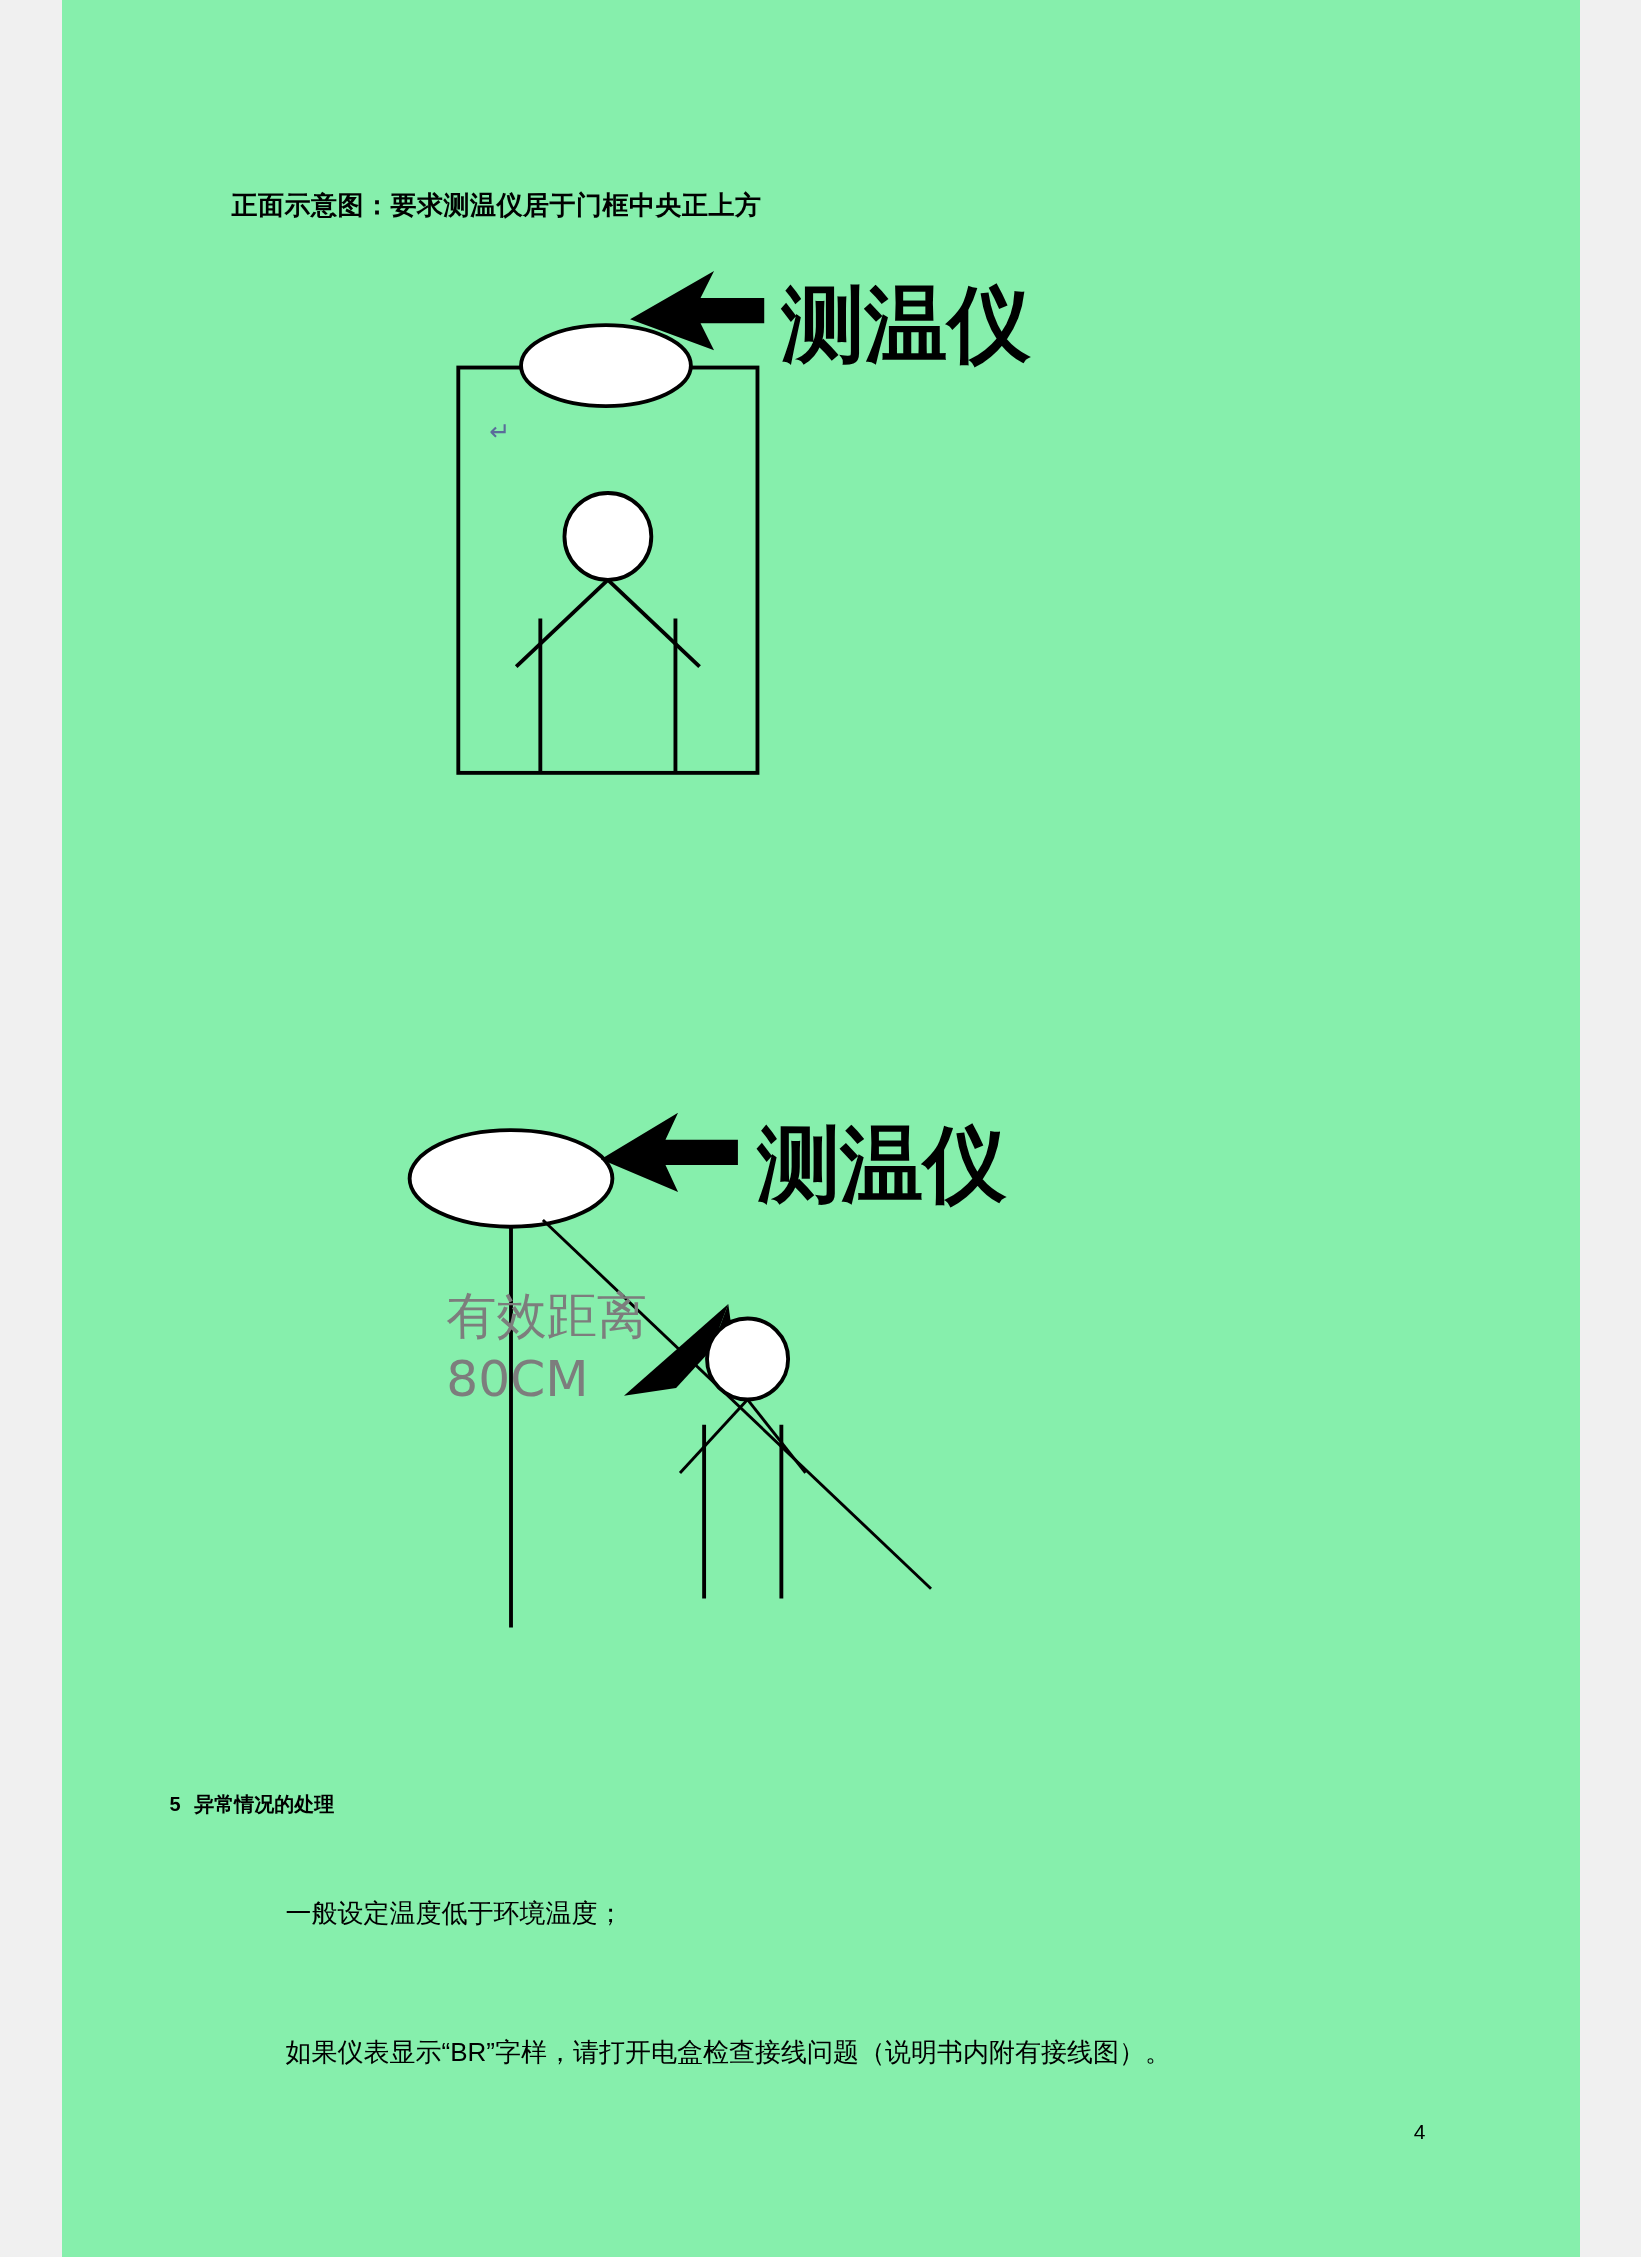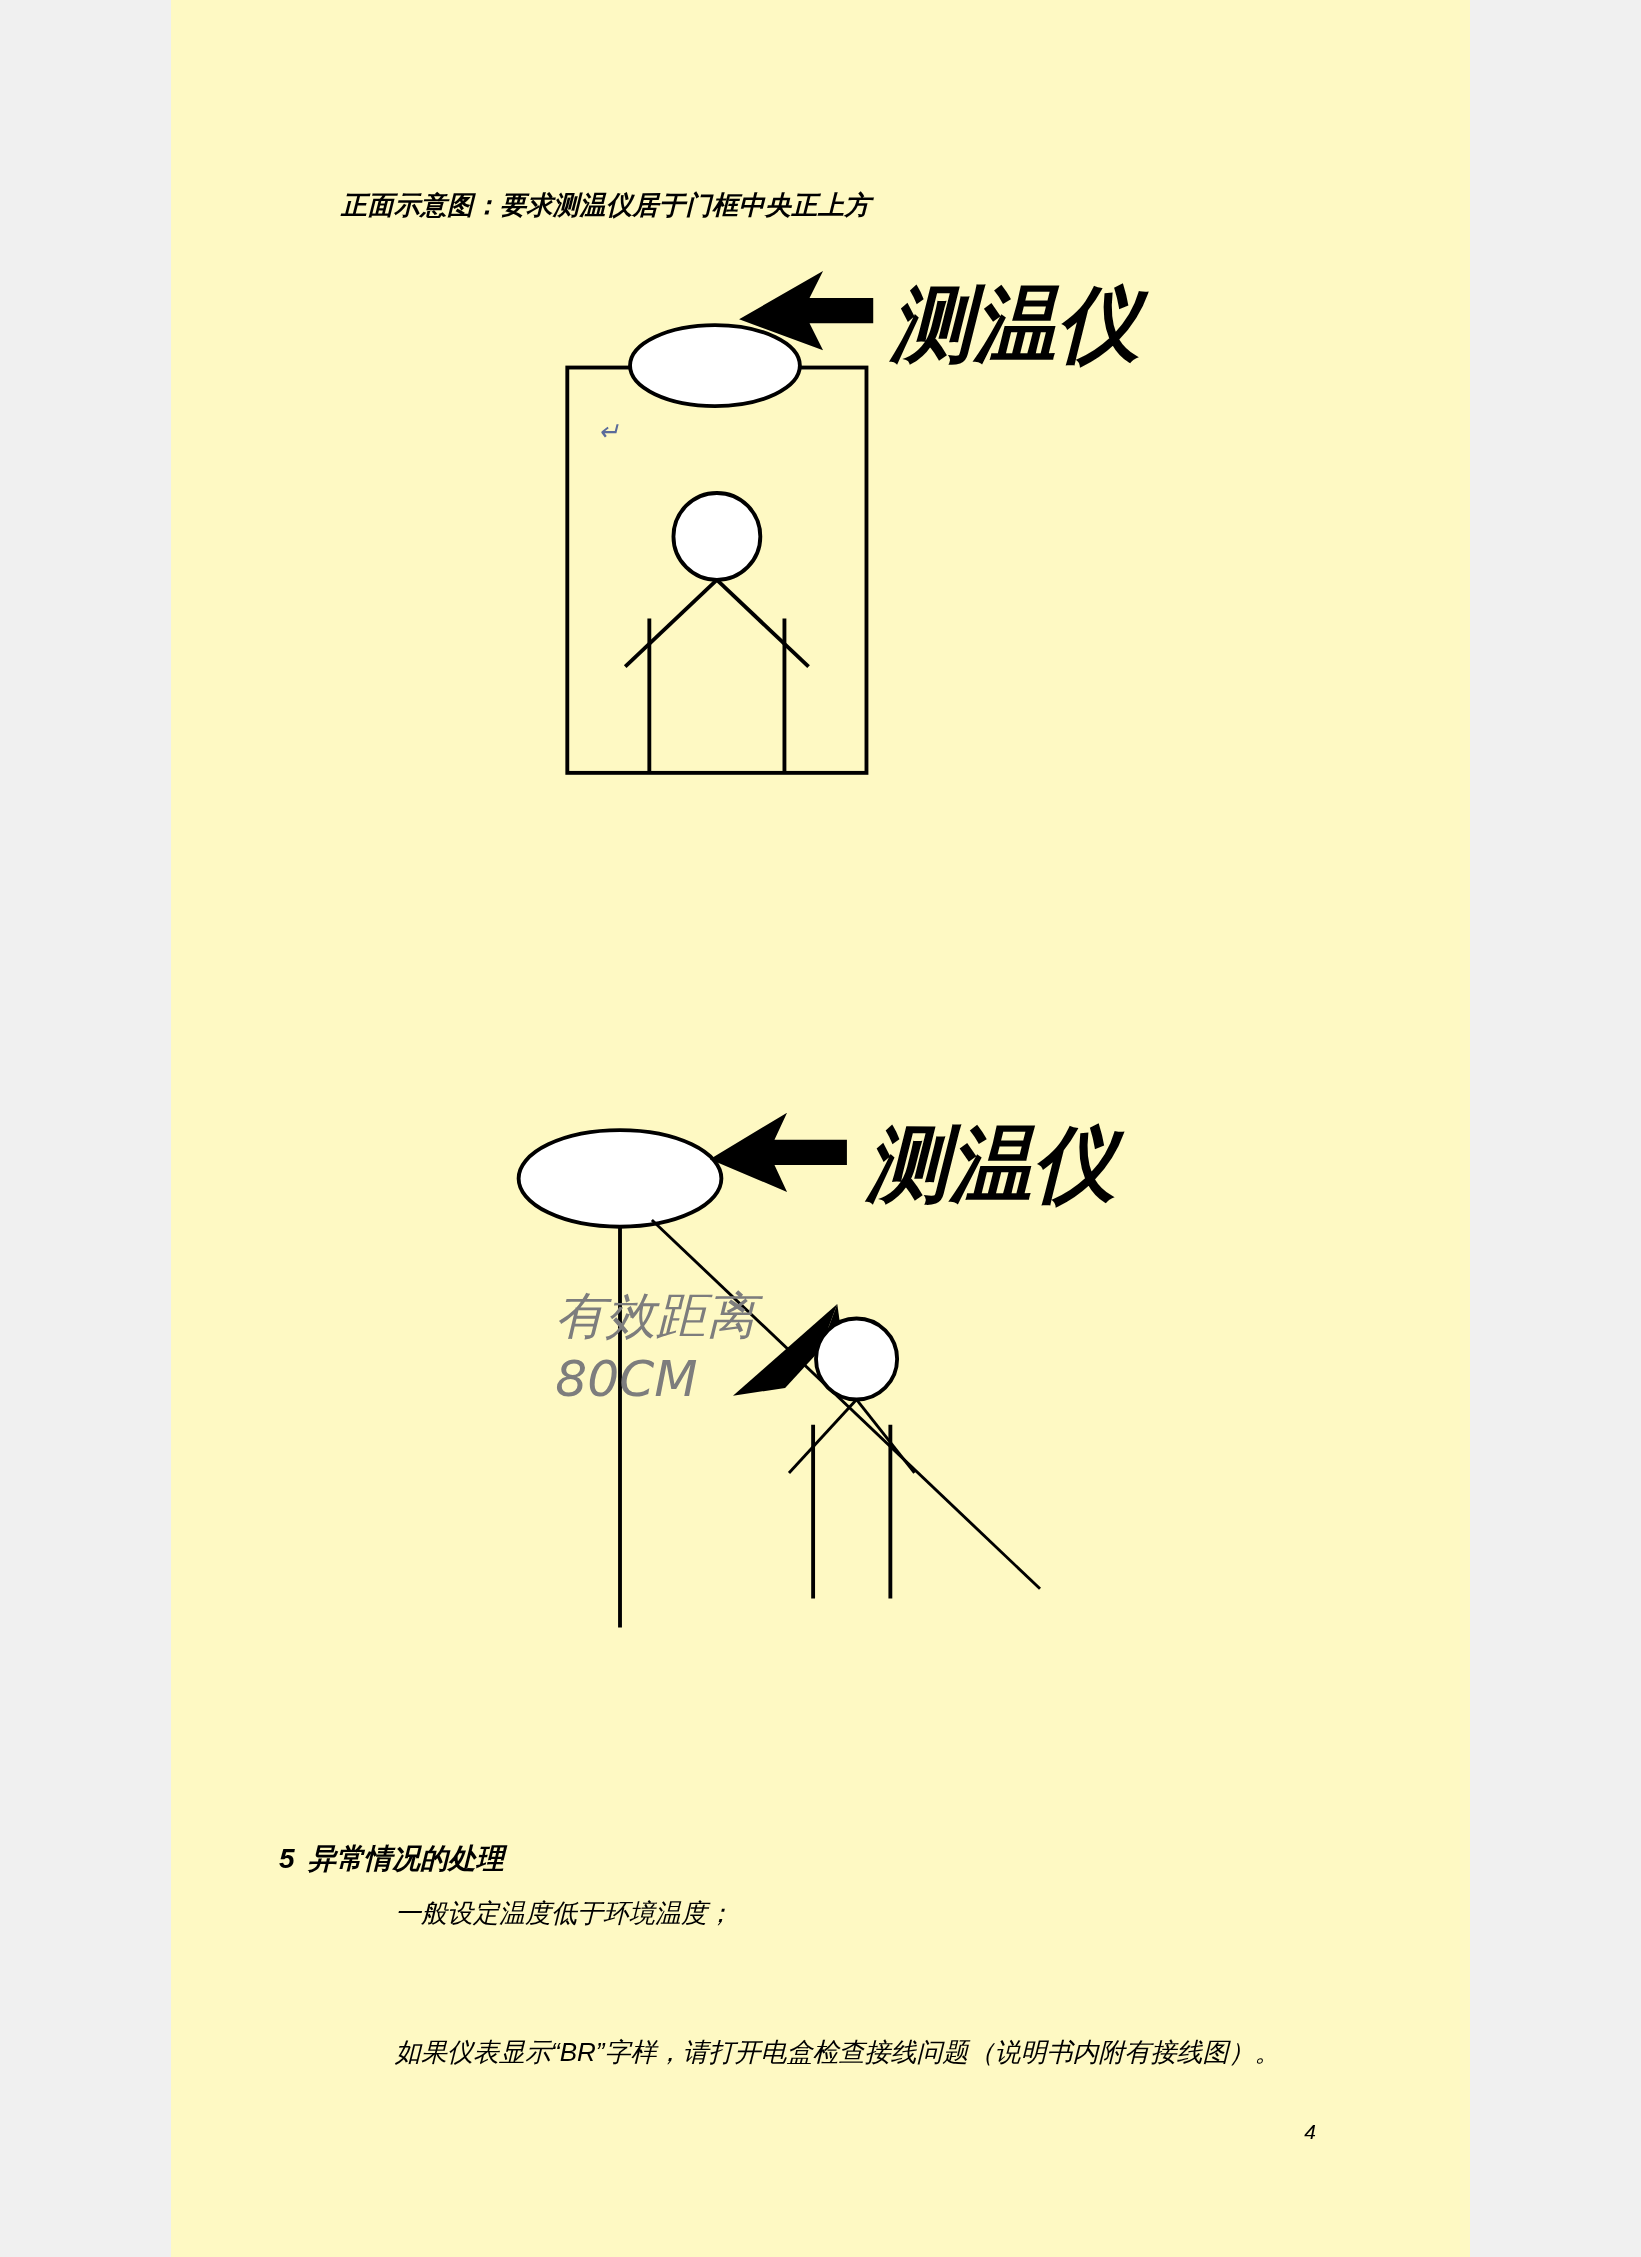--- a/index.html
+++ b/index.html
@@ -5,26 +5,25 @@
   html, body {
     margin: 0;
     padding: 0;
     background: #f0f0f0;
   }
   body {
     font-family: "Liberation Serif", "DejaVu Serif", serif;
   }
   .page {
     position: relative;
-    width: 1299px;
+    width: 1518px;
     height: 2257px;
-    background: #fef9c3;
+    background: #86efac;
     margin: 0 auto;
     overflow: hidden;
-    font-style: italic;
   }
   .caption {
     position: absolute;
     font-family: "Liberation Sans", sans-serif;
     font-weight: bold;
     color: #000;
     letter-spacing: 0.5px;
     white-space: nowrap;
   }
   #caption-front {
@@ -62,24 +61,24 @@
     font-weight: bold;
     fill: #000;
   }
   .label-dist {
     font-family: "DejaVu Sans", sans-serif;
     fill: #7d7d7d;
   }
   .section-heading {
     position: absolute;
     left: 108px;
-    top: 1840px;
+    top: 1791px;
     font-family: "Liberation Sans", sans-serif;
     font-weight: bold;
-    font-size: 28px;
+    font-size: 20px;
     color: #000;
     white-space: nowrap;
   }
   .section-heading .num {
     margin-right: 13.5px;
   }
   .body-line {
     position: absolute;
     left: 224px;
     font-family: "Liberation Sans", sans-serif;

